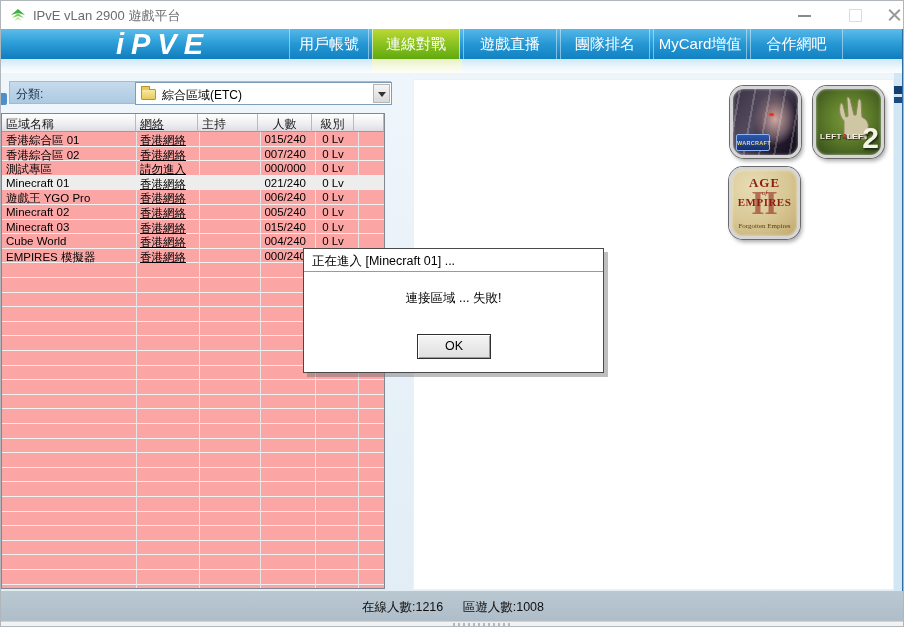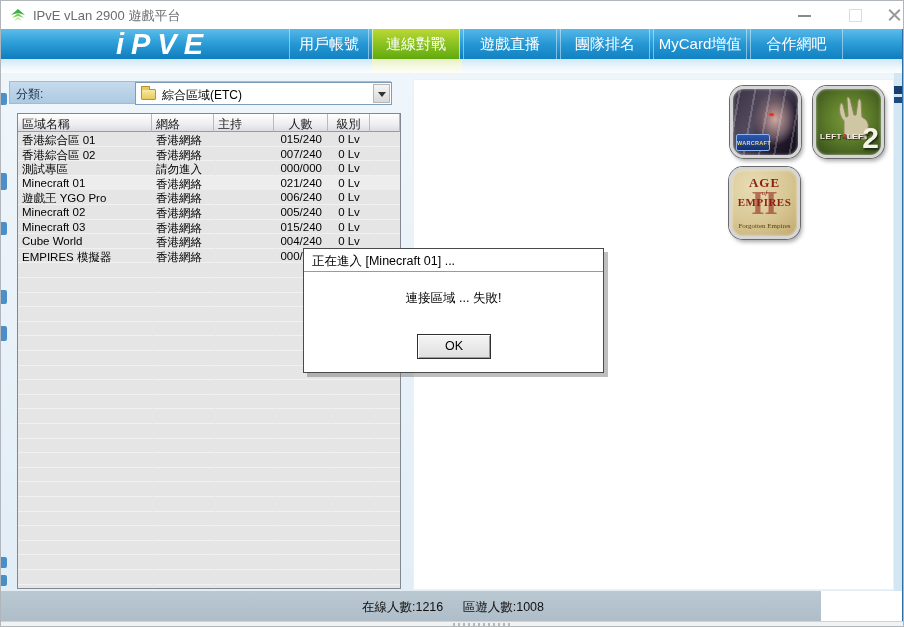--- a/index.html
+++ b/index.html
@@ -57,27 +57,27 @@
   .folder { position:absolute; left:5px; top:6px; width:15px; height:11px;
     background:linear-gradient(180deg,#f7e9a0,#e8c95c); border:1px solid #b89534; border-radius:1px; }
   .folder::before { content:""; position:absolute; left:-1px; top:-4px; width:7px; height:3px;
     background:#e8c95c; border:1px solid #b89534; border-bottom:none; border-radius:1px 1px 0 0; }
   .combo-text { position:absolute; left:26px; top:4px; font-size:12px; color:#000; }
   .combo-btn { position:absolute; right:1px; top:1px; width:17px; height:19px;
     background:linear-gradient(180deg,#f5f5f5,#d9d9d9); border:1px solid #b5b5b5; cursor:pointer; }
   .combo-btn::after { content:""; position:absolute; left:4px; top:7px;
     border-left:4px solid transparent; border-right:4px solid transparent; border-top:5px solid #333; }
   
-  .table { position:absolute; left:16px; top:112px; width:384px; height:476px;
-    background:#e5e5e5; border:1px solid #828790; overflow:hidden; }
+  .table { position:absolute; left:0; top:112px; width:384px; height:476px;
+    background:#fca5a5; border:1px solid #828790; overflow:hidden; }
   .thead { position:absolute; left:0; top:0; width:100%; height:18px; display:flex; }
   .th { height:18px; background:linear-gradient(180deg,#ffffff 0%,#eeeef2 60%,#dcdce2 100%);
     border-right:1px solid #b9b9c0; border-bottom:1px solid #9a9aa2;
     font-size:12px; color:#1a1a1a; padding:2px 4px 0 4px; cursor:pointer; white-space:nowrap; overflow:hidden; }
-  .c0 { width:134px; } .c1 { width:62px; } .c2 { width:60px; } .c3 { width:54px; text-align:center; }
+  .c0 { width:134px; } .c1 { width:62px;text-decoration:underline; } .c2 { width:60px; } .c3 { width:54px; text-align:center; }
   .c4 { width:42px; text-align:center; } .c5 { flex:1; }
   .gridlines { position:absolute; left:0; top:18px; width:100%; height:458px;
     background:repeating-linear-gradient(180deg, transparent 0px, transparent 13.6px, #f1f1f1 13.6px, #f1f1f1 14.6px); }
   .vline { position:absolute; top:0; bottom:0; width:1px; background:#e6e6e6; }
   .tbody { position:absolute; left:0; top:18px; width:100%; }
   .trow { display:flex; height:14.6px; cursor:pointer; }
   .trow.selected { background:#ededed; }
   .td { font-size:11.5px; color:#000; padding:1px 4px 0 4px; white-space:nowrap; overflow:hidden; height:14.6px; }
   .td.c3 { text-align:right; padding-right:6px; } .td.c4 { text-align:center; }
   
@@ -111,21 +111,21 @@
   .dialog { position:absolute; left:302px; top:247px; width:301px; height:125px;
     background:#ffffff; border:1px solid #4a4a4a; box-shadow:4px 4px 0 rgba(110,110,110,.45); }
   .dialog-title { height:23px; padding:4px 8px 0 8px; font-size:12.5px; color:#000;
     border-bottom:1px solid #9a9a9a; }
   .dialog-msg { margin-top:18px; text-align:center; font-size:12.5px; color:#000; }
   .ok-btn { position:absolute; left:113px; bottom:13px; width:74px; height:25px;
     background:linear-gradient(180deg,#f5f5f5,#dfdfdf); border:1px solid #2f2f2f;
     box-shadow:inset 1px 1px 0 #ffffff, inset -1px -1px 0 #9a9a9a;
     font-size:12.5px; color:#000; text-align:center; line-height:23px; cursor:pointer; }
   
-  .statusbar { position:absolute; left:0; top:590px; width:820px; height:30px;
+  .statusbar { position:absolute; left:0; top:590px; width:904px; height:30px;
     background:linear-gradient(180deg,#bac8d2 0%,#aebdc8 100%); }
   .status-text { position:absolute; left:0; top:8px; width:904px; text-align:center; font-size:12.5px; color:#111; }
   .status-text span { margin:0 8px; }
   .bottom-strip { position:absolute; left:0; top:620px; width:904px; height:7px;
     background:#f2f2f2; border-top:1px solid #cdd4da; }
   .grip-marks { position:absolute; left:452px; top:622px; width:58px; height:3px;
     background:repeating-linear-gradient(90deg,#b8b8b8 0 2px, transparent 2px 5px); }
 </style>
 </head>
 <body>

